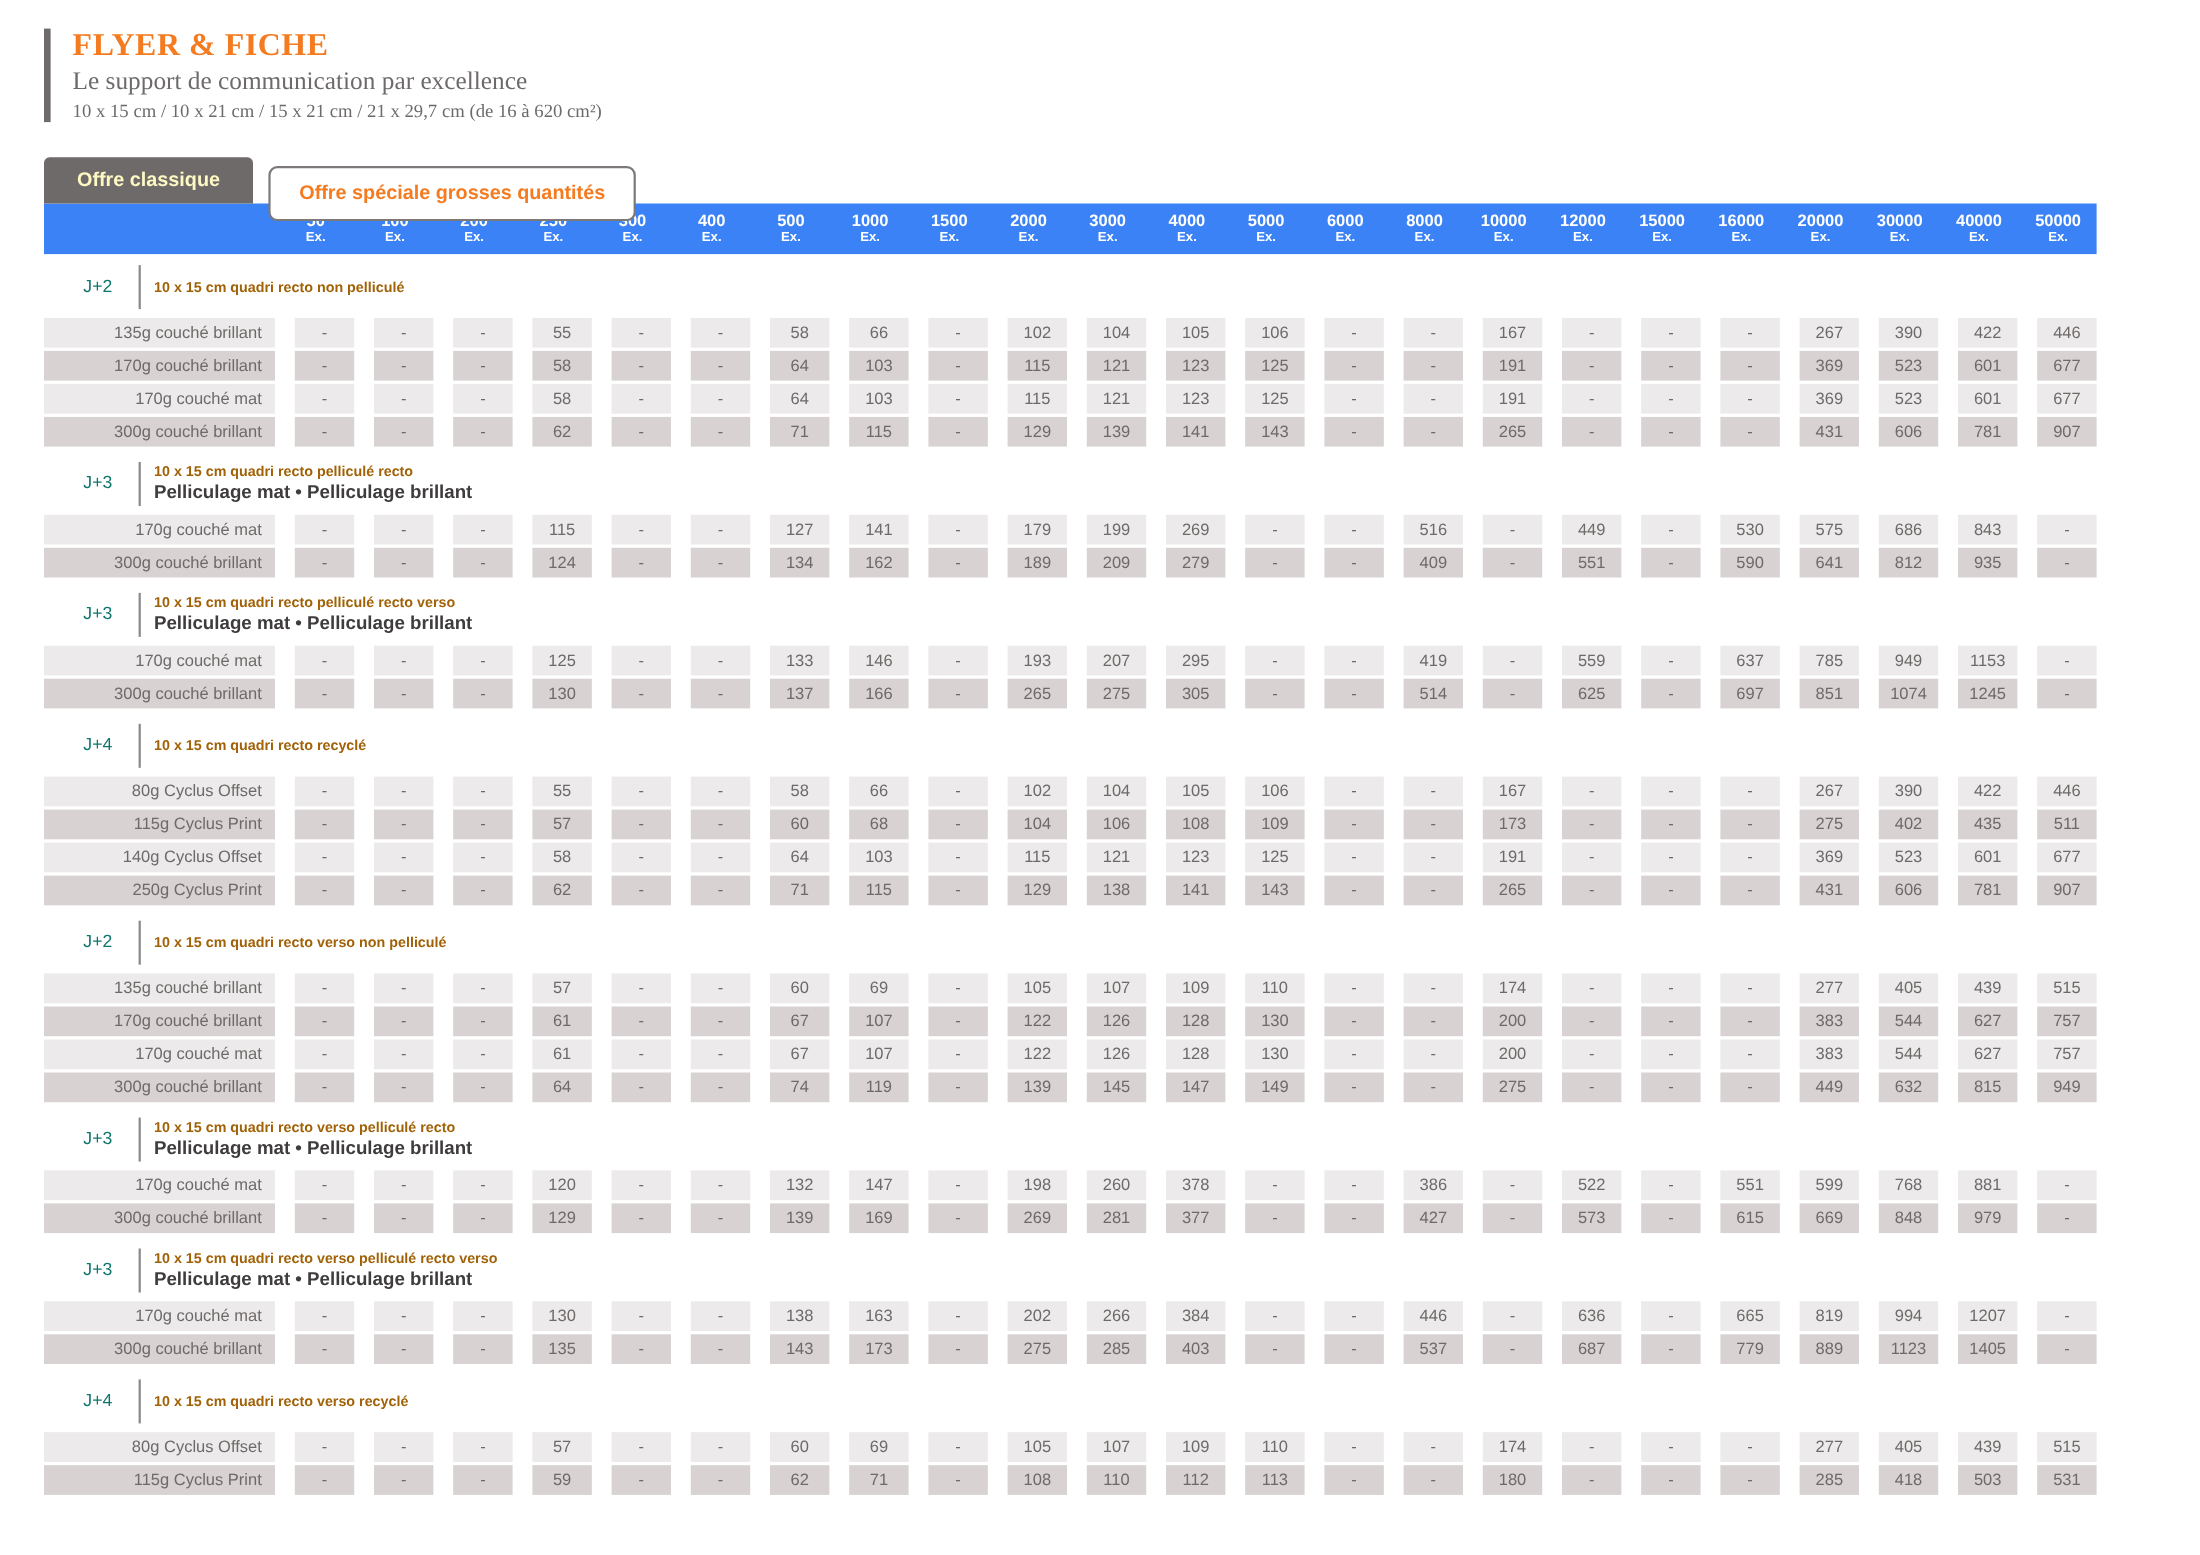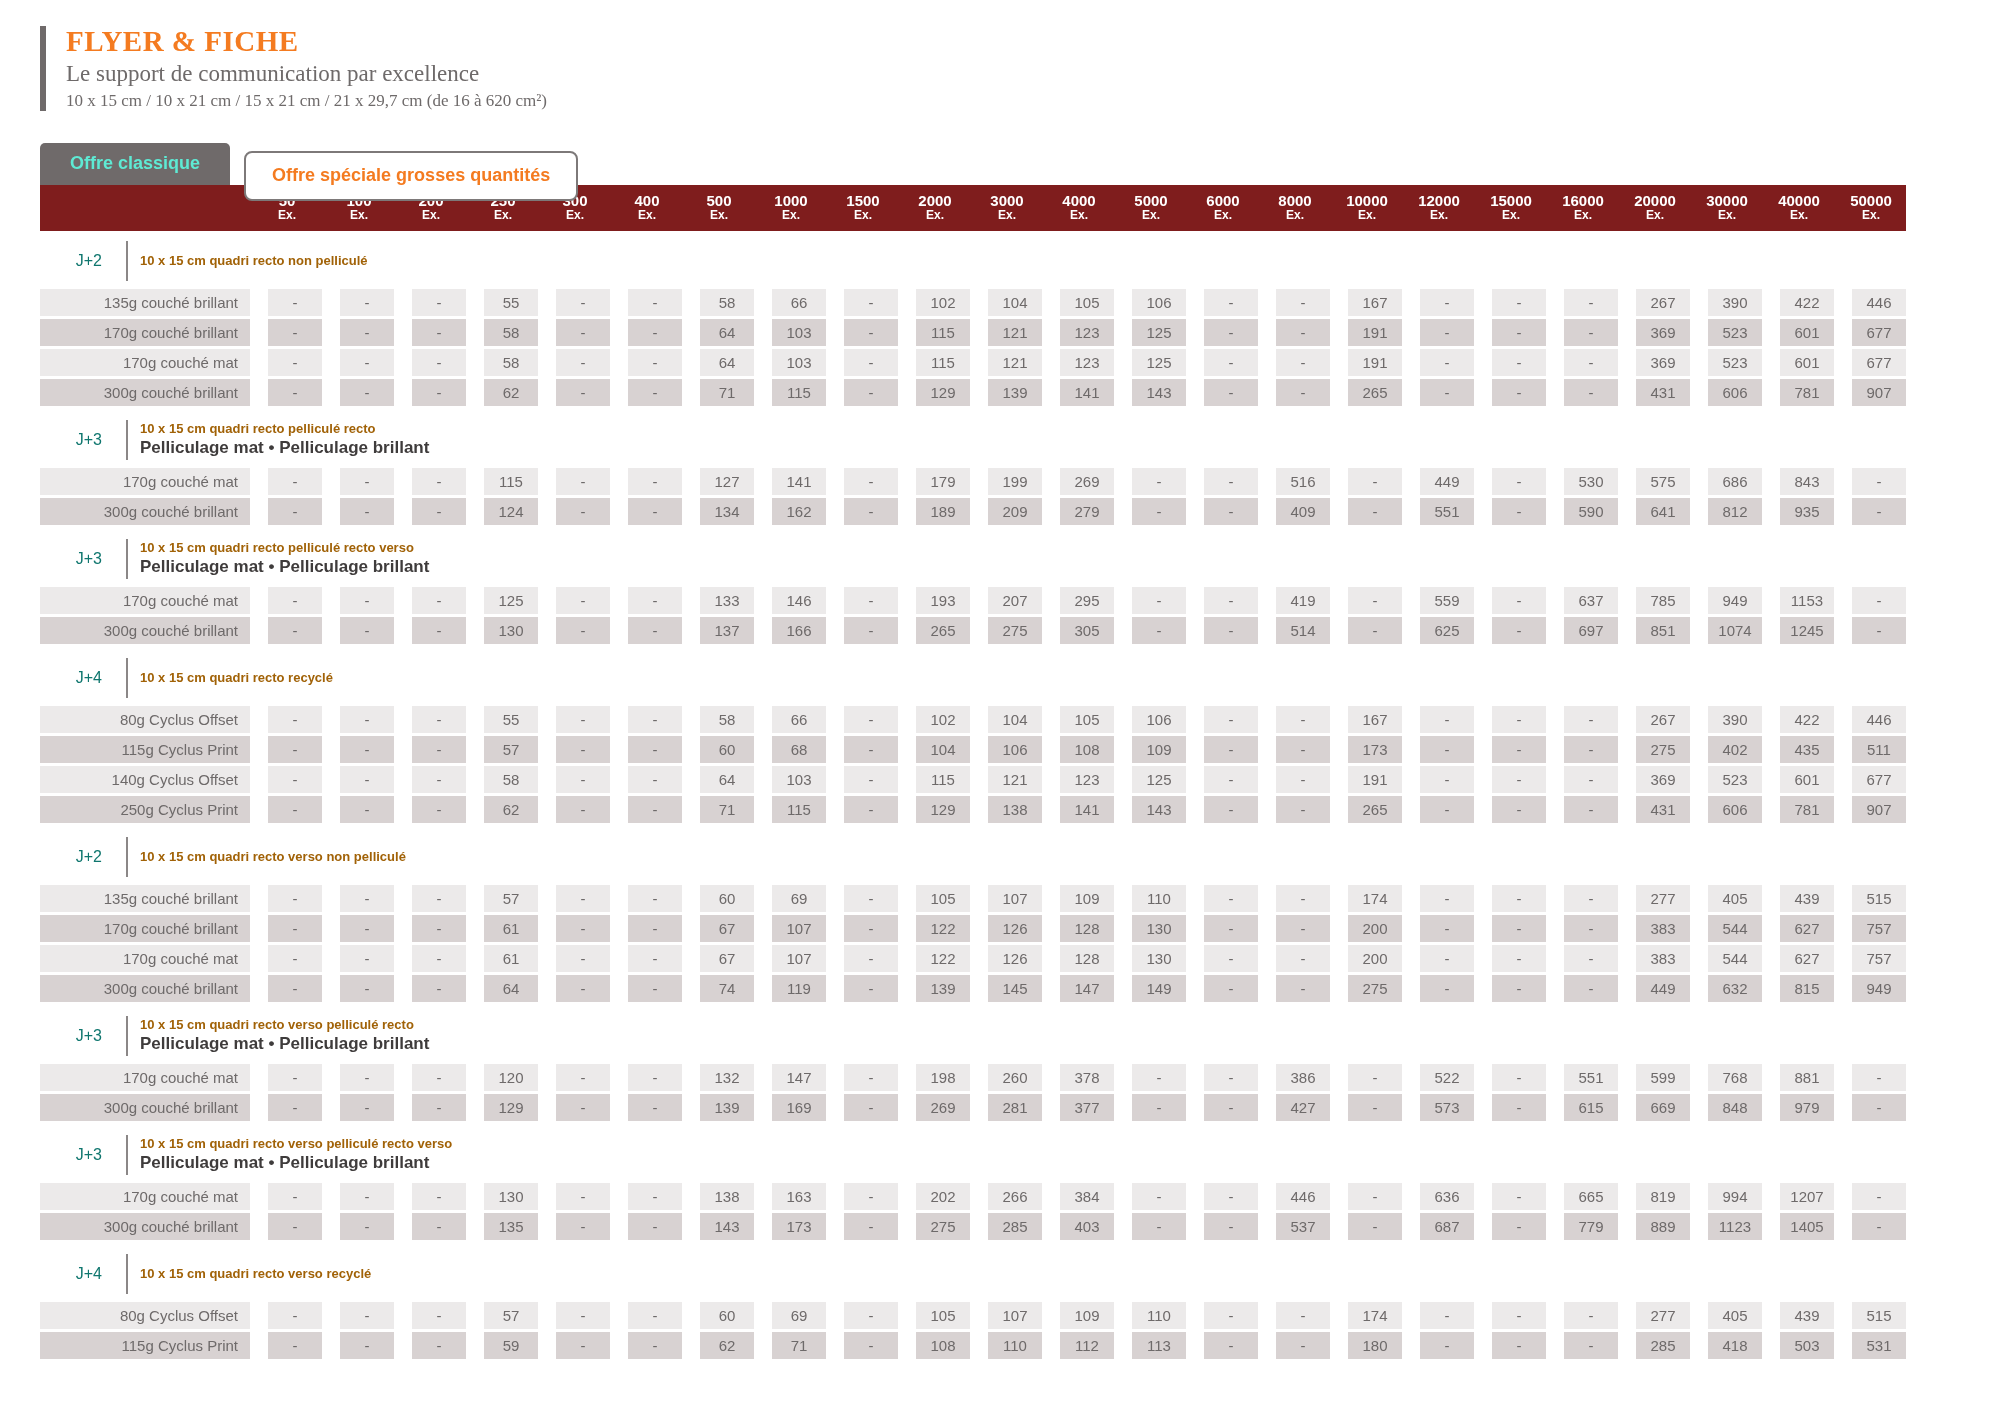--- a/index.html
+++ b/index.html
@@ -12,26 +12,26 @@
   .main-title { color: #F47B20; font-size: 29px; font-weight: bold; letter-spacing: 0.5px; line-height: 1.1; }
   .sub-title { color: #6E6A6A; font-size: 23px; line-height: 1.25; margin-top: 2px; }
   .formats { color: #6E6A6A; font-size: 17px; margin-top: 2px; }
   .uses-line { margin: 22px 0 0 0; color: #4d4a4a; font-size: 17px; font-weight: bold; }
   .uses-line .bullet { margin-right: 3px; }
 
   
   .table-area { margin-top: 22px; width: 1866px; }
   .tabs { display: flex; align-items: flex-end; position: relative; z-index: 3; height: 52px; }
   .tab { display: flex; align-items: center; font-size: 18px; font-weight: bold; cursor: pointer; }
-  .tab-active { background: #6F6A6A; color: #5eead4; height: 42px; padding: 0 30px; border-radius: 5px 5px 0 0; }
+  .tab-active { background: #6F6A6A; color: #fef9c3; height: 42px; padding: 0 30px; border-radius: 5px 5px 0 0; }
   .tab-inactive { background: #ffffff; color: #F47B20; border: 2px solid #7d7979; border-radius: 8px;
                   height: 50px; padding: 0 26px; margin-left: 14px; position: relative; top: 16px; }
 
   
-  .qty-header { position: relative; z-index: 1; background: #7f1d1d; display: grid;
+  .qty-header { position: relative; z-index: 1; background: #3b82f6; display: grid;
                 grid-template-columns: 210px repeat(23, 1fr); column-gap: 2px;
                 height: 46px; align-items: center; border-radius: 0; }
   .qty-cell { text-align: center; color: #fff; line-height: 1.05; }
   .qty-num { font-size: 15px; font-weight: bold; }
   .qty-unit { font-size: 12px; font-weight: bold; }
 
   .sections { margin-top: 6px; }
   .section { margin-bottom: 14px; }
   .sec-head { display: flex; align-items: center; margin: 10px 0 8px 0; min-height: 40px; }
   .sec-delay { width: 86px; text-align: right; color: #0f766e; font-size: 16px; padding-right: 24px; }

